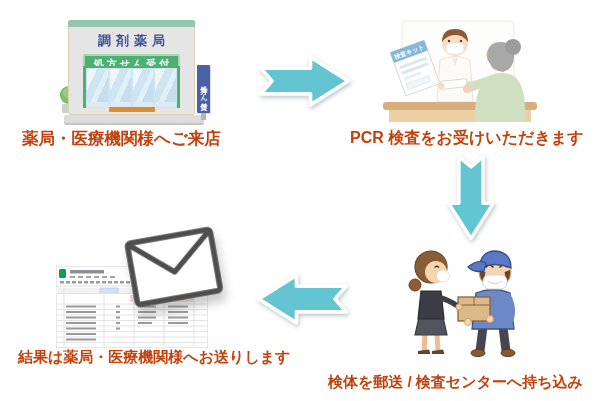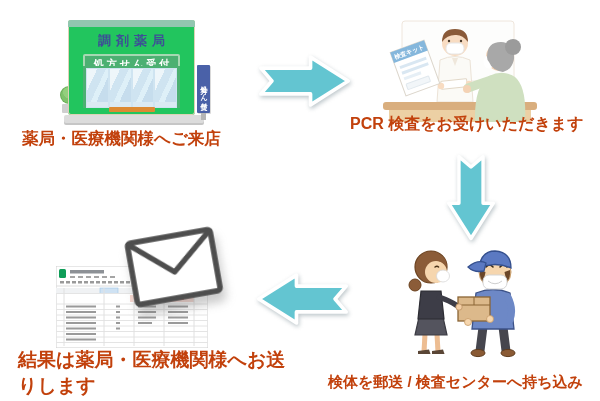--- a/index.html
+++ b/index.html
@@ -1,34 +1,34 @@
 <!DOCTYPE html>
 <html><head>
 <meta charset="utf-8">
 <style>
   *{margin:0;padding:0;box-sizing:border-box}
   html,body{width:600px;height:401px;background:#fff;overflow:hidden}
   .canvas{position:relative;width:600px;height:401px;background:#fff;
           font-family:"Liberation Sans","DejaVu Sans",sans-serif}
   .cap{position:absolute;font-weight:bold;color:#c2410c;text-align:left;line-height:1.35}
   .cap1{left:22px;top:127px;width:230px;font-size:16.5px}
-  .cap2{left:350px;top:113px;width:236px;font-size:16px}
+  .cap2{left:350px;top:127px;width:236px;font-size:16px}
   .cap3{left:328px;top:372px;width:262px;font-size:15px}
-  .cap4{left:18px;top:347px;width:276px;font-size:19px}
+  .cap4{left:18px;top:347px;width:276px;font-size:15px}
 
   
   .flow-arrow{position:absolute;filter:drop-shadow(1.5px 2.5px 2px rgba(110,130,140,.45))}
   .flow-arrow polygon{fill:#63c5d1;stroke:#fff;stroke-width:4;stroke-linejoin:round}
   .arrow-right{left:259px;top:54px;width:92px;height:54px}
   .arrow-down{left:446px;top:154px;width:50px;height:88px}
   .arrow-left{left:256px;top:272px;width:92px;height:54px}
 
   
   .pharmacy{position:absolute;left:62px;top:16px;width:150px;height:112px}
-  .bld{position:absolute;left:6px;top:4px;width:127px;height:95px;background:#22c55e;border-radius:3px;box-shadow:0 0 0 1px #ddd2b5 inset}
+  .bld{position:absolute;left:6px;top:4px;width:127px;height:95px;background:#e5e5e5;border-radius:3px;box-shadow:0 0 0 1px #ddd2b5 inset}
   .bld-roof{height:7px;background:#92c6b0;border-radius:3px 3px 0 0}
   .bld-sign{text-align:center;color:#3d4f96;font-weight:bold;font-size:13px;letter-spacing:5px;padding-top:5px;text-indent:5px}
   .bld-banner{margin:4px auto 0;width:max-content;background:#4cb072;border:2px solid #a6d8b2;border-radius:2px;color:#fff;font-size:10px;font-weight:bold;letter-spacing:3px;padding:1px 6px 1px 9px}
   .bld-doors{position:absolute;left:15px;right:15px;top:46px;height:42px;background:#cfe4f1;border-left:3px solid #4cb072;border-right:3px solid #4cb072;border-top:2px solid #4cb072;display:flex;gap:2px;padding:1px;background-clip:padding-box}
   .door-panel{flex:1;background:linear-gradient(115deg,#eef6fa 0 28%,#cfe4f1 28% 52%,#def0f8 52% 68%,#c6dded 68%);border-bottom:5px solid #dbeaf3}
   .bld-mat{position:absolute;left:50%;transform:translateX(-50%);bottom:3px;width:46px;height:5px;background:#dd8a33;border-radius:1px}
   .bld-base{position:absolute;left:2px;width:140px;top:99px;height:8px;background:#dcdcdc;border-radius:2px;box-shadow:0 2px 0 #c6c6c6}
   .bush{position:absolute;left:-2px;top:70px;width:32px;height:18px;background:radial-gradient(circle at 30% 35%,#93cf7d 0 25%,transparent 26%),radial-gradient(circle at 70% 45%,#6fb55c 0 22%,transparent 23%),#7fc26b;border-radius:9px;box-shadow:0 0 0 1px #6aa957 inset}
   .bush-planter{position:absolute;left:0;top:88px;width:28px;height:9px;background:#cfcfcf;border-radius:1px}
   .side-sign{position:absolute;right:2px;top:49px;width:13px;height:48px;background:#4a61a8;color:#fff;writing-mode:vertical-rl;text-orientation:upright;font-size:7px;font-weight:bold;display:flex;align-items:center;justify-content:center;border-radius:1px;box-shadow:1px 1px 0 rgba(0,0,0,.15)}

